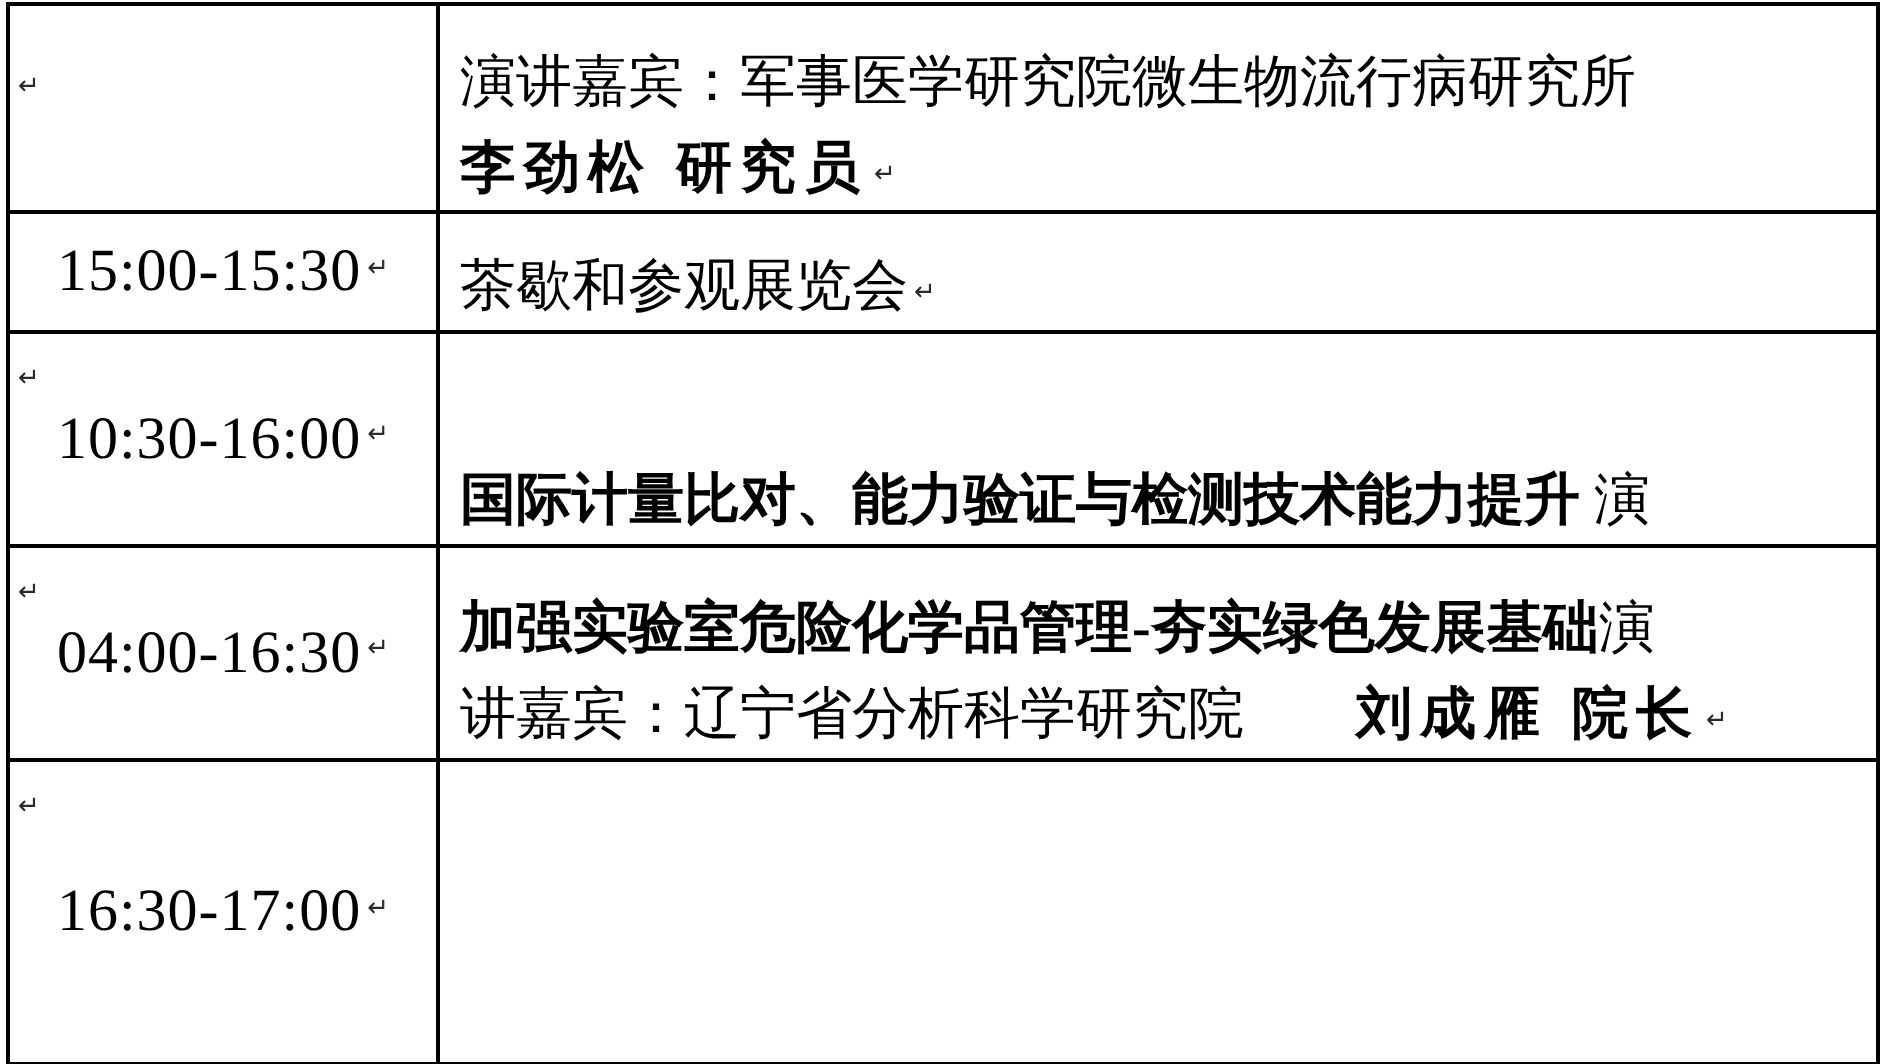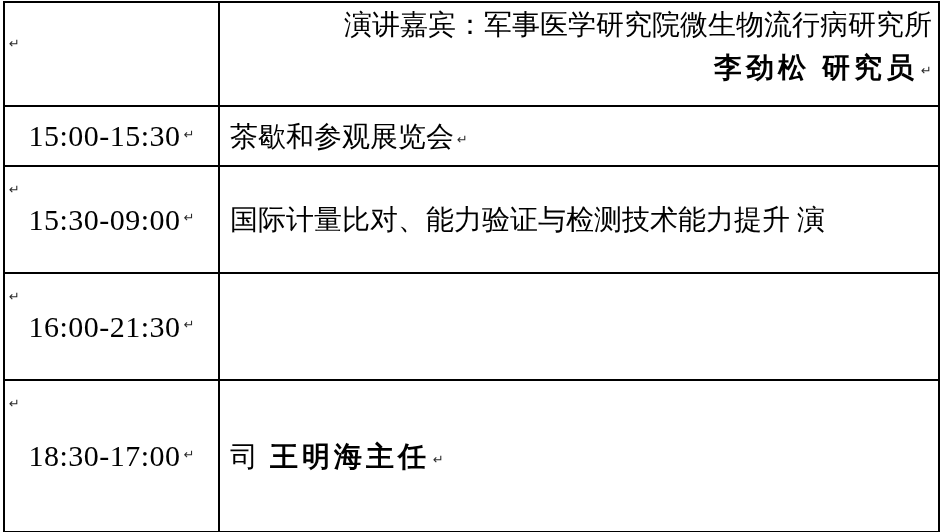--- a/index.html
+++ b/index.html
@@ -25,28 +25,28 @@
   .r4{height:107px}
   .r5{height:150px}
   .cell{box-sizing:border-box;}
   .cell.time{
     width:215px;flex:0 0 215px;border-right:2px solid var(--border);
     position:relative;display:flex;align-items:center;justify-content:center;
     font-size:30px;letter-spacing:0.5px;
   }
   .cell.content{
     flex:1 1 auto;padding:0 6px 0 10px;position:relative;
-    display:flex;flex-direction:column;justify-content:center;overflow:hidden;
+    display:flex;flex-direction:column;justify-content:flex-end;overflow:hidden;
   }
-  .r1 .cell.content{justify-content:flex-start;text-align:right;}
+  .r1 .cell.content{justify-content:flex-start;padding-top:17px;}
   .line{
     height:43px;line-height:43px;font-size:28px;white-space:nowrap;
   }
   .run{font-weight:normal;}
-  .run-title{font-weight:normal;}
+  .run-title{font-weight:bold;}
   .run-name{font-weight:bold;letter-spacing:4px;}
   .run-role{letter-spacing:4px;font-weight:bold;}
   .gap{margin-left:12px;}
   .pmark{
     font-family:"DejaVu Sans","Liberation Sans",sans-serif;
     font-size:13px;color:var(--mark);letter-spacing:0;
     margin-left:3px;position:relative;top:-2px;font-weight:normal;
   }
   .cellmark{
     position:absolute;left:4px;top:16px;margin:0;
@@ -74,37 +74,40 @@
         <span class="timechars">15:00-15:30</span>
         <span class="pmark">↵</span>
       </div>
       <div class="cell content">
         <div class="line"><span class="run normal">茶歇和参观展览会</span><span class="pmark">↵</span></div>
       </div>
     </div>
     <div class="row r3">
       <div class="cell time">
         <span class="cellmark">↵</span>
-        <span class="timechars">15:30-09:00</span>
+        <span class="timechars">10:30-16:00</span>
         <span class="pmark">↵</span>
       </div>
       <div class="cell content">
         <div class="line"><span class="run run-title">国际计量比对、能力验证与检测技术能力提升</span><span class="run normal"> 演</span></div>
       </div>
     </div>
     <div class="row r4">
       <div class="cell time">
         <span class="cellmark">↵</span>
-        <span class="timechars">16:00-21:30</span>
+        <span class="timechars">04:00-16:30</span>
         <span class="pmark">↵</span>
+      </div>
+      <div class="cell content">
+        <div class="line"><span class="run run-title">加强实验室危险化学品管理-夯实绿色发展基础</span><span class="run normal">演</span></div>
+        <div class="line"><span class="run normal">讲嘉宾：辽宁省分析科学研究院　　</span><span class="run run-name">刘成雁</span><span class="run run-role gap">院长</span><span class="pmark">↵</span></div>
       </div>
     </div>
     <div class="row r5">
       <div class="cell time">
         <span class="cellmark">↵</span>
-        <span class="timechars">18:30-17:00</span>
+        <span class="timechars">16:30-17:00</span>
         <span class="pmark">↵</span>
       </div>
       <div class="cell content">
-        <div class="line"><span class="run normal">司</span><span class="run run-name gap">王明海</span><span class="run run-role">主任</span><span class="pmark">↵</span></div>
       </div>
     </div>
   </div>
 
 </body></html>

